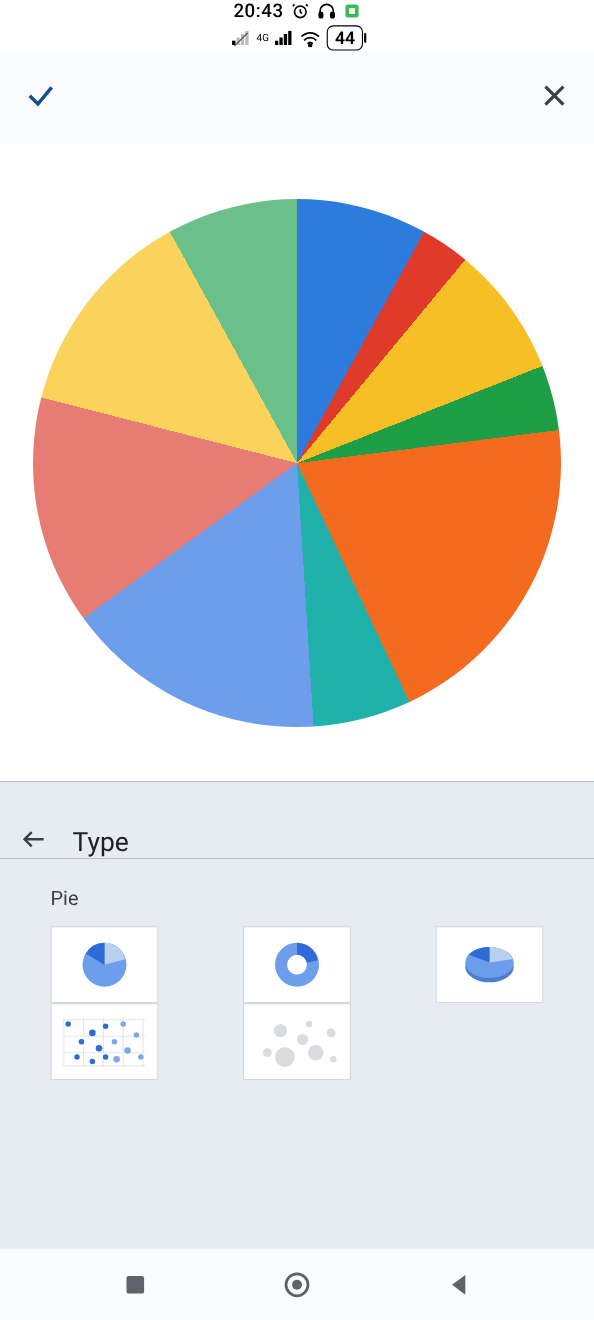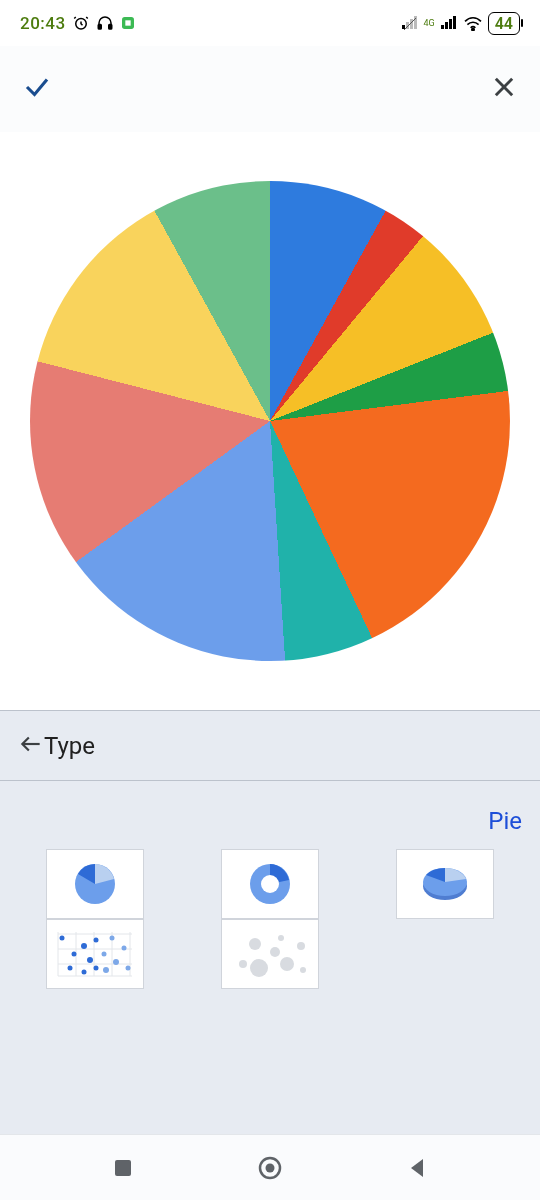--- a/index.html
+++ b/index.html
@@ -1,43 +1,43 @@
 <!DOCTYPE html>
 <html><head>
 <meta charset="utf-8">
 <style>
   * { box-sizing: border-box; margin: 0; padding: 0; }
   html, body { width: 540px; height: 1200px; font-family: Roboto, Arial, sans-serif; background: #fff; overflow: hidden; }
   
   
-  .status-bar { height: 46px; display: flex; align-items: center; justify-content: space-between; padding: 0 20px; font-size: 17px; font-weight: 500; color: #4d7c0f; }
+  .status-bar { height: 46px; display: flex; align-items: center; justify-content: space-between; padding: 0 20px; font-size: 17px; font-weight: 500; color: #000000; flex-direction: column; }
   .status-left { display: flex; align-items: center; gap: 6px; }
   .status-right { display: flex; align-items: center; gap: 5px; }
   .status-time { font-weight: 500; letter-spacing: 0.5px; }
   .status-icon { display: inline-flex; align-items: center; }
   .battery-box { border: 1.5px solid #000; border-radius: 6px; padding: 1px 6px; font-size: 16px; font-weight: 600; position: relative; }
   .battery-box::after { content: ''; position: absolute; right: -4px; top: 30%; height: 40%; width: 2px; background: #000; border-radius: 1px; }
 
   
   .action-bar { height: 86px; display: flex; align-items: center; justify-content: space-between; padding: 0 22px; background: #fbfcfd; }
   .check-icon svg { width: 30px; height: 30px; stroke: #1a4d8f; stroke-width: 2.5; fill: none; }
   .close-icon svg { width: 28px; height: 28px; stroke: #3c4043; stroke-width: 2.5; fill: none; }
 
   
   .chart-area { height: 578px; display: flex; align-items: center; justify-content: center; background: #fff; }
   .pie-wrap { width: 480px; height: 480px; border-radius: 50%; }
 
   
   .sheet { background: #e7ebf2; border-top: 1px solid #bcc2cc; height: 424px; }
-  .sheet-header { height: 70px; display: flex; align-items: center; padding: 0 18px; border-bottom: 1px solid #bcc2cc; }
+  .sheet-header { height: 70px; display: flex; align-items: flex-end; padding: 0 18px; gap: 22px; border-bottom: 1px solid #bcc2cc; }
   .back-icon svg { width: 26px; height: 26px; stroke: #3c4043; stroke-width: 2; fill: none; }
   .sheet-title { font-size: 24px; color: #212121; }
 
   .sheet-body { padding: 0 18px 0 46px; }
-  .section-label { font-size: 24px; color: #1d4ed8; margin: 26px 0 14px 0; text-align: right; }
+  .section-label { font-size: 18px; color: #404040; margin: 26px 0 14px 0; }
   .thumb-row { display: flex; gap: 77px; }
   .thumb { width: 98px; height: 70px; background: #fff; border: 1px solid #d0d4db; display: flex; align-items: center; justify-content: center; cursor: pointer; }
 
   
   .nav-bar { position: absolute; bottom: 0; left: 0; right: 0; height: 66px; background: #fafbfd; border-top: 1px solid #e3e6ea; display: flex; align-items: center; justify-content: space-around; padding: 0 50px; }
   .nav-btn { width: 40px; height: 40px; display: flex; align-items: center; justify-content: center; }
 </style>
 </head>
 <body>
 

